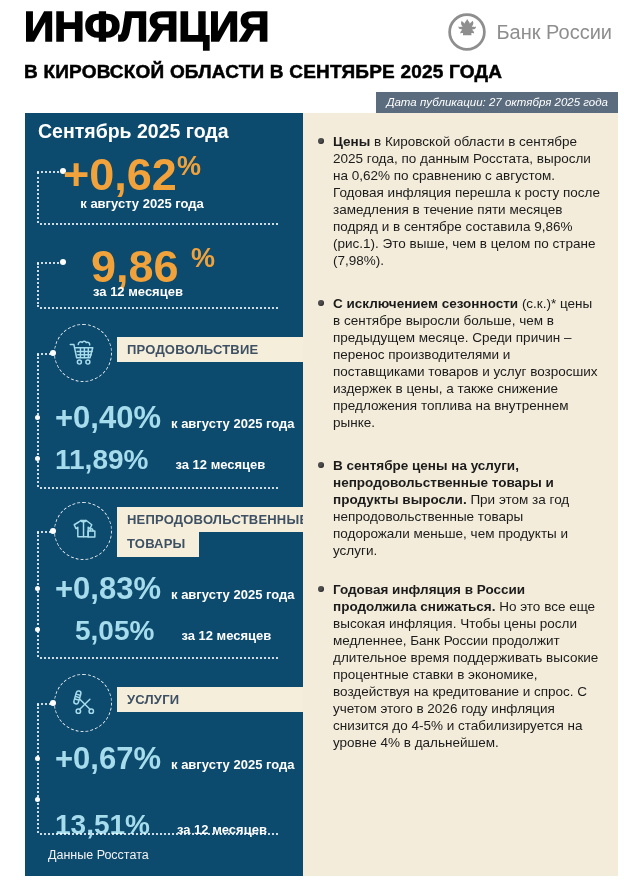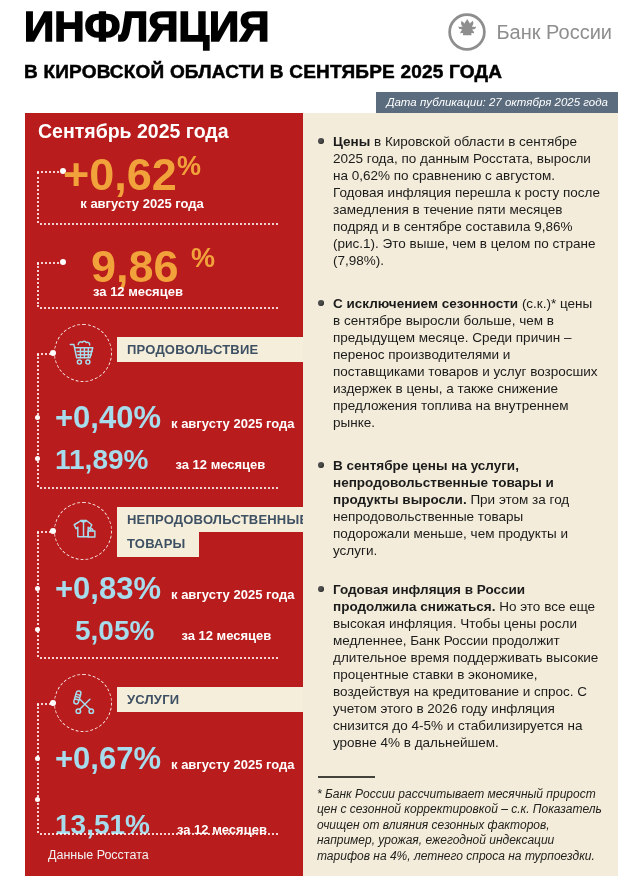--- a/index.html
+++ b/index.html
@@ -30,21 +30,21 @@
   .date-badge {
     right: 6px; top: 92px; height: 28px; line-height: 20px;
     background: #5b6c7f; color: #ffffff;
     font-size: 11.5px; font-style: italic;
     padding: 0 10px;
   }
 
   
   .panel-left {
     left: 25px; top: 113px; width: 308px; height: 763px;
-    background: #b91c1c; color: #fff;
+    background: #0c4a6e; color: #fff;
   }
   .panel-right {
     left: 303px; top: 113px; width: 315px; height: 763px;
     background: #f3ecda;
     padding: 20px 16px 12px 14px;
     display: flex; flex-direction: column;
   }
 
   
   .period-title { left: 13px; top: 7px; font-size: 19.5px; font-weight: 700; }
@@ -229,17 +229,13 @@
   <div class="bullet mb2">
     <span class="marker"></span>
     <div class="txt"><b>В сентябре цены на услуги, непродовольственные товары и продукты выросли.</b><span> При этом за год непродовольственные товары подорожали меньше, чем продукты и услуги.</span></div>
   </div>
 
   <div class="bullet">
     <span class="marker"></span>
     <div class="txt"><b>Годовая инфляция в России продолжила снижаться.</b><span> Но это все еще высокая инфляция. Чтобы цены росли медленнее, Банк России продолжит длительное время поддерживать высокие процентные ставки в экономике, воздействуя на кредитование и спрос. С учетом этого в 2026 году инфляция снизится до 4-5% и стабилизируется на уровне 4% в дальнейшем.</span></div>
   </div>
 
-  <div class="footnote-block">
-    <div class="footnote-rule"></div>
-    <div class="footnote-text">* Банк России рассчитывает месячный прирост цен с сезонной корректировкой – с.к. Показатель очищен от влияния сезонных факторов, например, урожая, ежегодной индексации тарифов на 4%, летнего спроса на турпоездки.</div>
-  </div>
 </section>
 
 </body></html>

